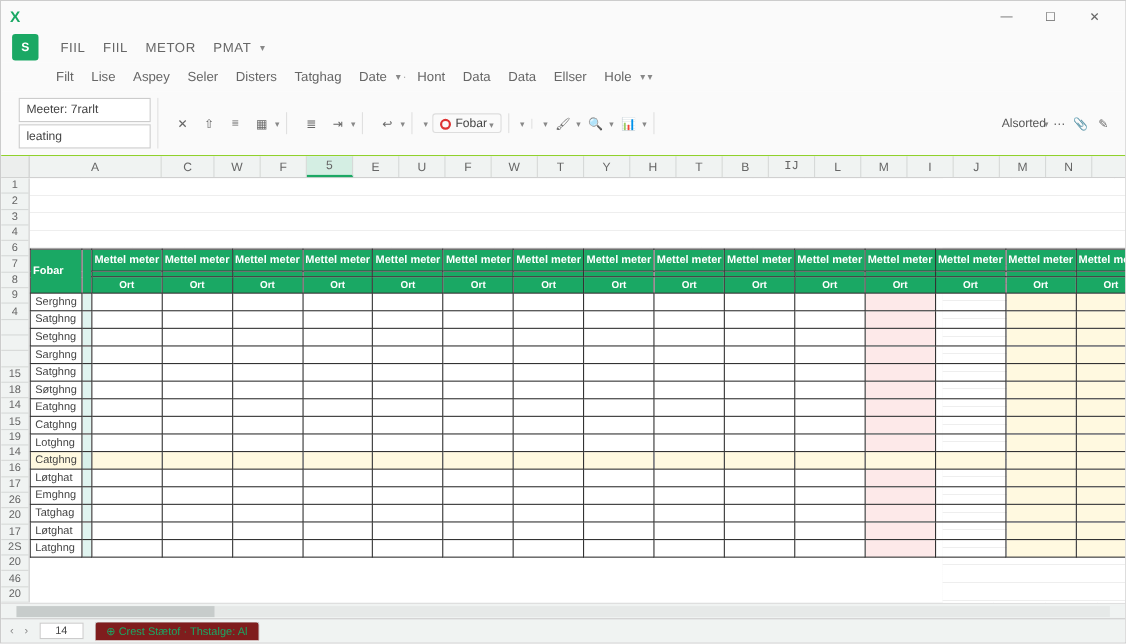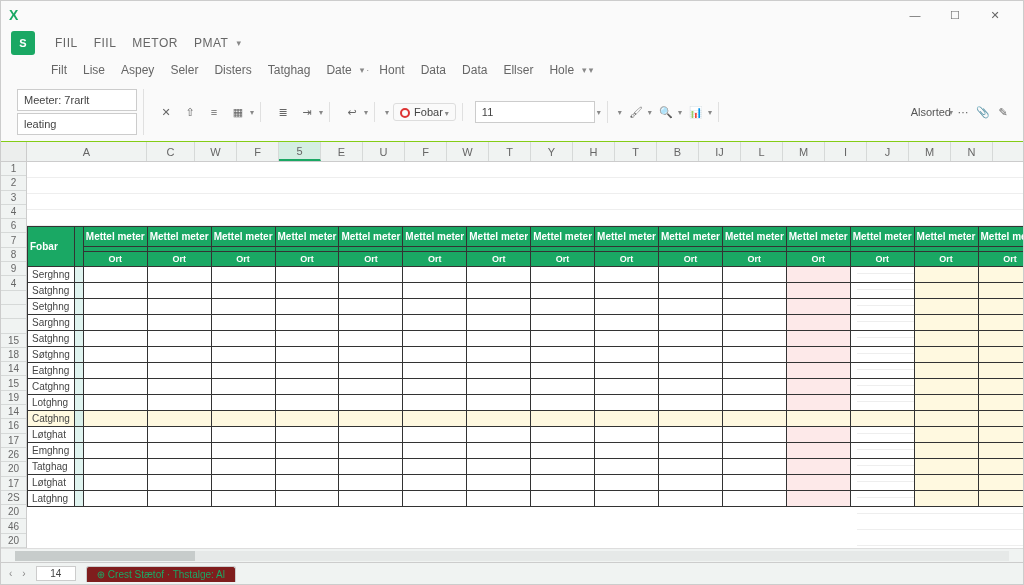--- a/index.html
+++ b/index.html
@@ -120,21 +120,20 @@
   </div>
   <div class="group">
     <span class="dd">▾</span>
     <span class="pill">
         <span class="dot"></span>
         <span>Fobar</span>
         <span class="dd">▾</span>
       </span>
   </div>
   <div class="group">
-    <input class="fontsize" value="11" style="">
       <span class="dd">▾</span>
   </div>
   <div class="group">
     <span class="dd">▾</span>
     <span class="ico">🖌</span>
       <span class="dd">▾</span>
     <span class="ico">🔍</span>
       <span class="dd">▾</span>
     <span class="ico">📊</span>
       <span class="dd">▾</span>
@@ -157,21 +156,21 @@
     <div class="ch sel" style="width: 42px;">5</div>
     <div class="ch" style="width: 42px;">E</div>
     <div class="ch" style="width: 42px;">U</div>
     <div class="ch" style="width: 42px;">F</div>
     <div class="ch" style="width: 42px;">W</div>
     <div class="ch" style="width: 42px;">T</div>
     <div class="ch" style="width: 42px;">Y</div>
     <div class="ch" style="width: 42px;">H</div>
     <div class="ch" style="width: 42px;">T</div>
     <div class="ch" style="width: 42px;">B</div>
-    <div class="ch" style="width: 42px;">IJ</div>
+    <div class="ch" style="width: 42px; font-family: Liberation Mono, monospace;">IJ</div>
     <div class="ch" style="width: 42px;">L</div>
     <div class="ch" style="width: 42px;">M</div>
     <div class="ch" style="width: 42px;">I</div>
     <div class="ch" style="width: 42px;">J</div>
     <div class="ch" style="width: 42px;">M</div>
     <div class="ch" style="width: 42px;">N</div>
 </div>
 
 <div class="gridwrap">
   <div class="rowhdr">

